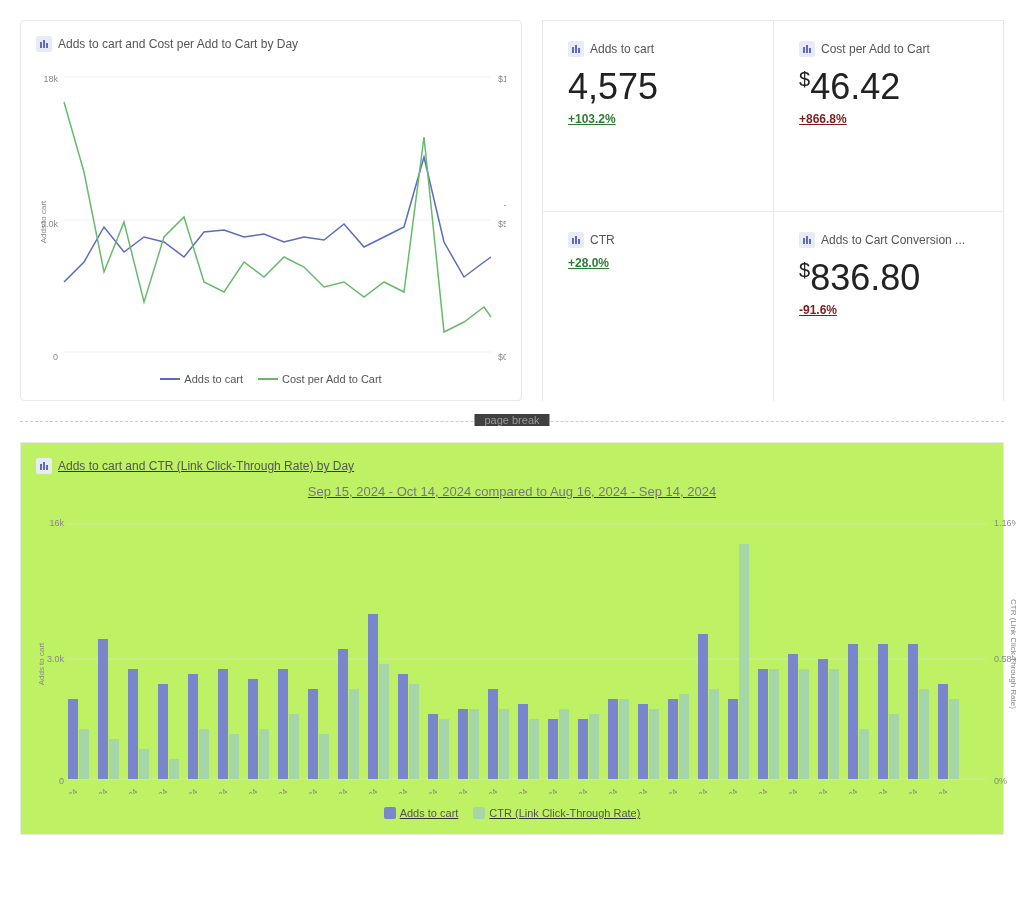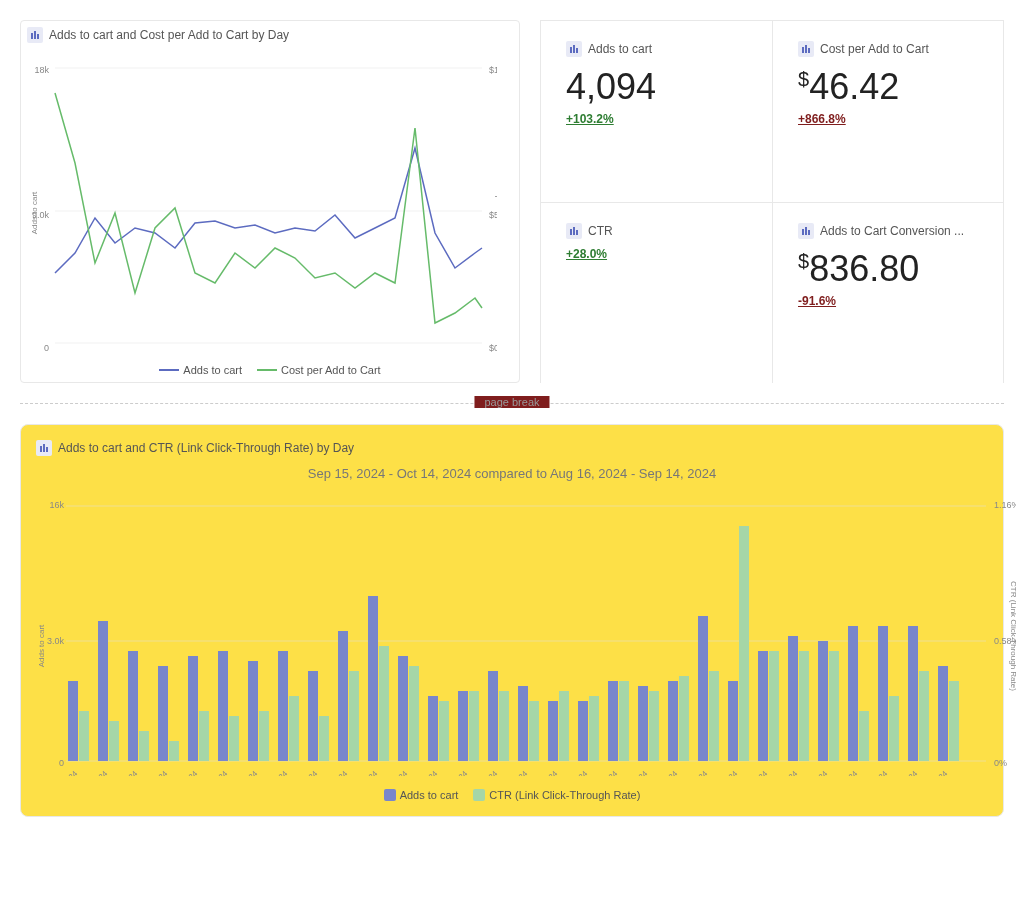--- a/index.html
+++ b/index.html
@@ -3,21 +3,21 @@
   <meta charset="utf-8">
   <style>
     * { box-sizing: border-box; margin: 0; padding: 0; }
     body { font-family: -apple-system, BlinkMacSystemFont, 'Segoe UI', Arial, sans-serif; background: #fff; color: #333; font-size: 13px; }
     
     .page { padding: 20px; max-width: 1024px; margin: 0 auto; }
     
     
     .top-section { display: flex; gap: 20px; margin-bottom: 20px; }
     
-    .chart-panel { flex: 0 0 500px; background: #fff; border: 1px solid #e8e8e8; border-radius: 4px; padding: 6px; }
+    .chart-panel { flex: 0 0 500px; background: #fff; border: 1px solid #e8e8e8; border-radius: 4px; padding: 15px; }
     .metrics-panel { flex: 1; display: grid; grid-template-columns: 1fr 1fr; gap: 0; }
     
     .metric-card { padding: 20px 25px; border: 1px solid #e8e8e8; background: #fff; }
     .metric-card:nth-child(1) { border-right: none; border-bottom: none; }
     .metric-card:nth-child(2) { border-bottom: none; }
     .metric-card:nth-child(3) { border-right: none; border-bottom: none; }
     .metric-card:nth-child(4) { border-bottom: none; }
     
     .metric-header { display: flex; align-items: center; gap: 6px; margin-bottom: 8px; color: #555; font-size: 12px; }
     .metric-icon { width: 16px; height: 16px; background: #e8eaf6; border-radius: 2px; display: inline-flex; align-items: center; justify-content: center; }
@@ -36,24 +36,24 @@
     
     .chart-container { position: relative; }
     .chart-legend { display: flex; gap: 15px; justify-content: center; margin-top: 8px; font-size: 11px; color: #555; }
     .legend-item { display: flex; align-items: center; gap: 4px; }
     .legend-line { width: 20px; height: 2px; }
     .legend-line.blue { background: #5c6bc0; }
     .legend-line.green { background: #66bb6a; }
     
     
     .page-break { border: none; border-top: 1px dashed #ccc; margin: 20px 0; position: relative; text-align: center; }
-    .page-break-label { position: absolute; top: -8px; left: 50%; transform: translateX(-50%); background: #7f1d1d; padding: 0 10px; color: #999; font-size: 11px; }
-    
-    
-    .bottom-panel { background: #fde047; border: 1px solid #e8e8e8; border-radius: 8px; padding: 15px; }
+    .page-break-label { position: absolute; top: -8px; left: 50%; transform: translateX(-50%); background: #404040; padding: 0 10px; color: #999; font-size: 11px; }
+    
+    
+    .bottom-panel { background: #bef264; border: 1px solid #e8e8e8; border-radius: 0; padding: 15px; text-decoration: underline; }
     .chart-subtitle { text-align: center; font-size: 13px; color: #777; margin-bottom: 15px; }
     
     .bar-chart-container { position: relative; }
     
     .bottom-legend { display: flex; gap: 15px; justify-content: center; margin-top: 10px; font-size: 11px; color: #555; }
     .legend-box { width: 12px; height: 12px; border-radius: 2px; display: inline-block; }
     .legend-box.blue { background: #7986cb; }
     .legend-box.green { background: #a5d6a7; }
   </style>
 </head>
@@ -124,21 +124,21 @@
         <div class="metric-header">
           <span class="metric-icon">
             <svg viewBox="0 0 10 10" fill="#5c6bc0">
                 <rect x="1" y="3" width="2" height="6"></rect>
                 <rect x="4" y="1" width="2" height="8"></rect>
                 <rect x="7" y="4" width="2" height="5"></rect>
               </svg>
           </span>
           <span>Adds to cart</span>
         </div>
-        <div class="metric-value">4,094</div>
+        <div class="metric-value">4,575</div>
         <div class="metric-change positive">+103.2%</div>
       </div>
 
       <div class="metric-card">
         <div class="metric-header">
           <span class="metric-icon">
             <svg viewBox="0 0 10 10" fill="#5c6bc0">
                 <rect x="1" y="3" width="2" height="6"></rect>
                 <rect x="4" y="1" width="2" height="8"></rect>
                 <rect x="7" y="4" width="2" height="5"></rect>

